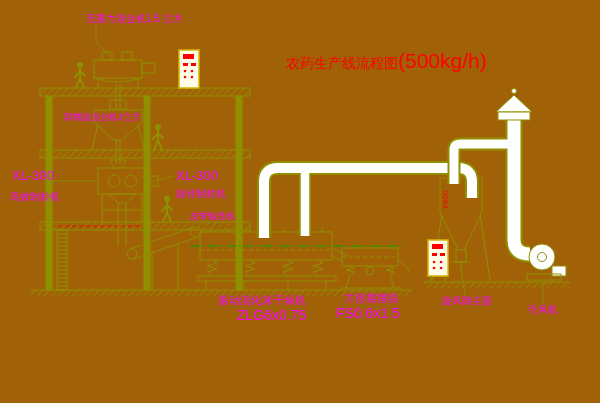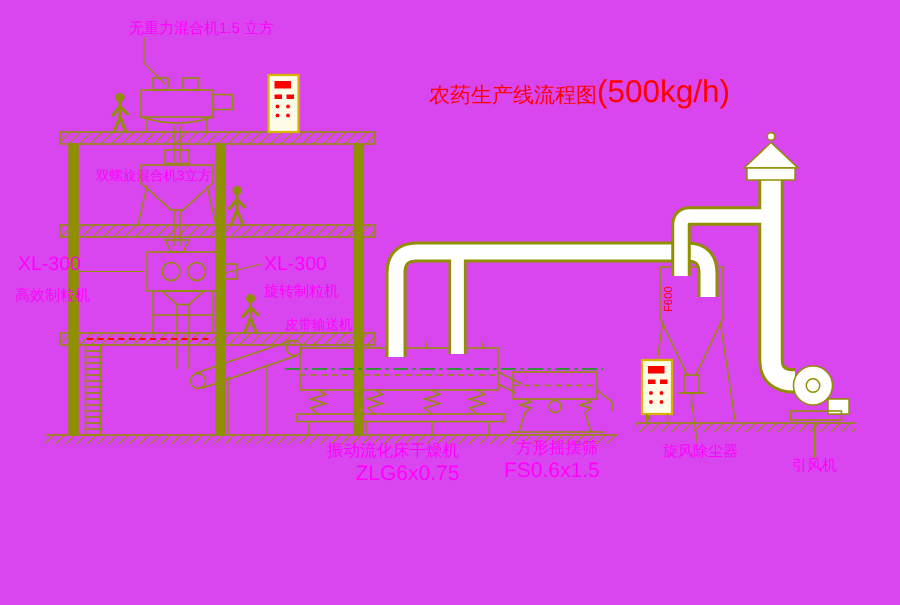--- a/index.html
+++ b/index.html
@@ -1,16 +1,16 @@
 <!DOCTYPE html>
 <html><head>
 <meta charset="utf-8">
 <style>
   html,body{margin:0;padding:0;background:#fff;}
-  #stage{position:relative;width:600px;height:403px;background:#d946ef;overflow:hidden;
+  #stage{position:relative;width:600px;height:403px;background:#a16207;overflow:hidden;
          font-family:"Liberation Sans", sans-serif;}
   svg{position:absolute;left:0;top:0;}
   text{font-family:"Liberation Sans", sans-serif;}
   .lbl{fill:#ff00ff;}
   .ttl{fill:#ff0000;}
 </style>
 </head>
 <body>
 
 <div id="stage">

